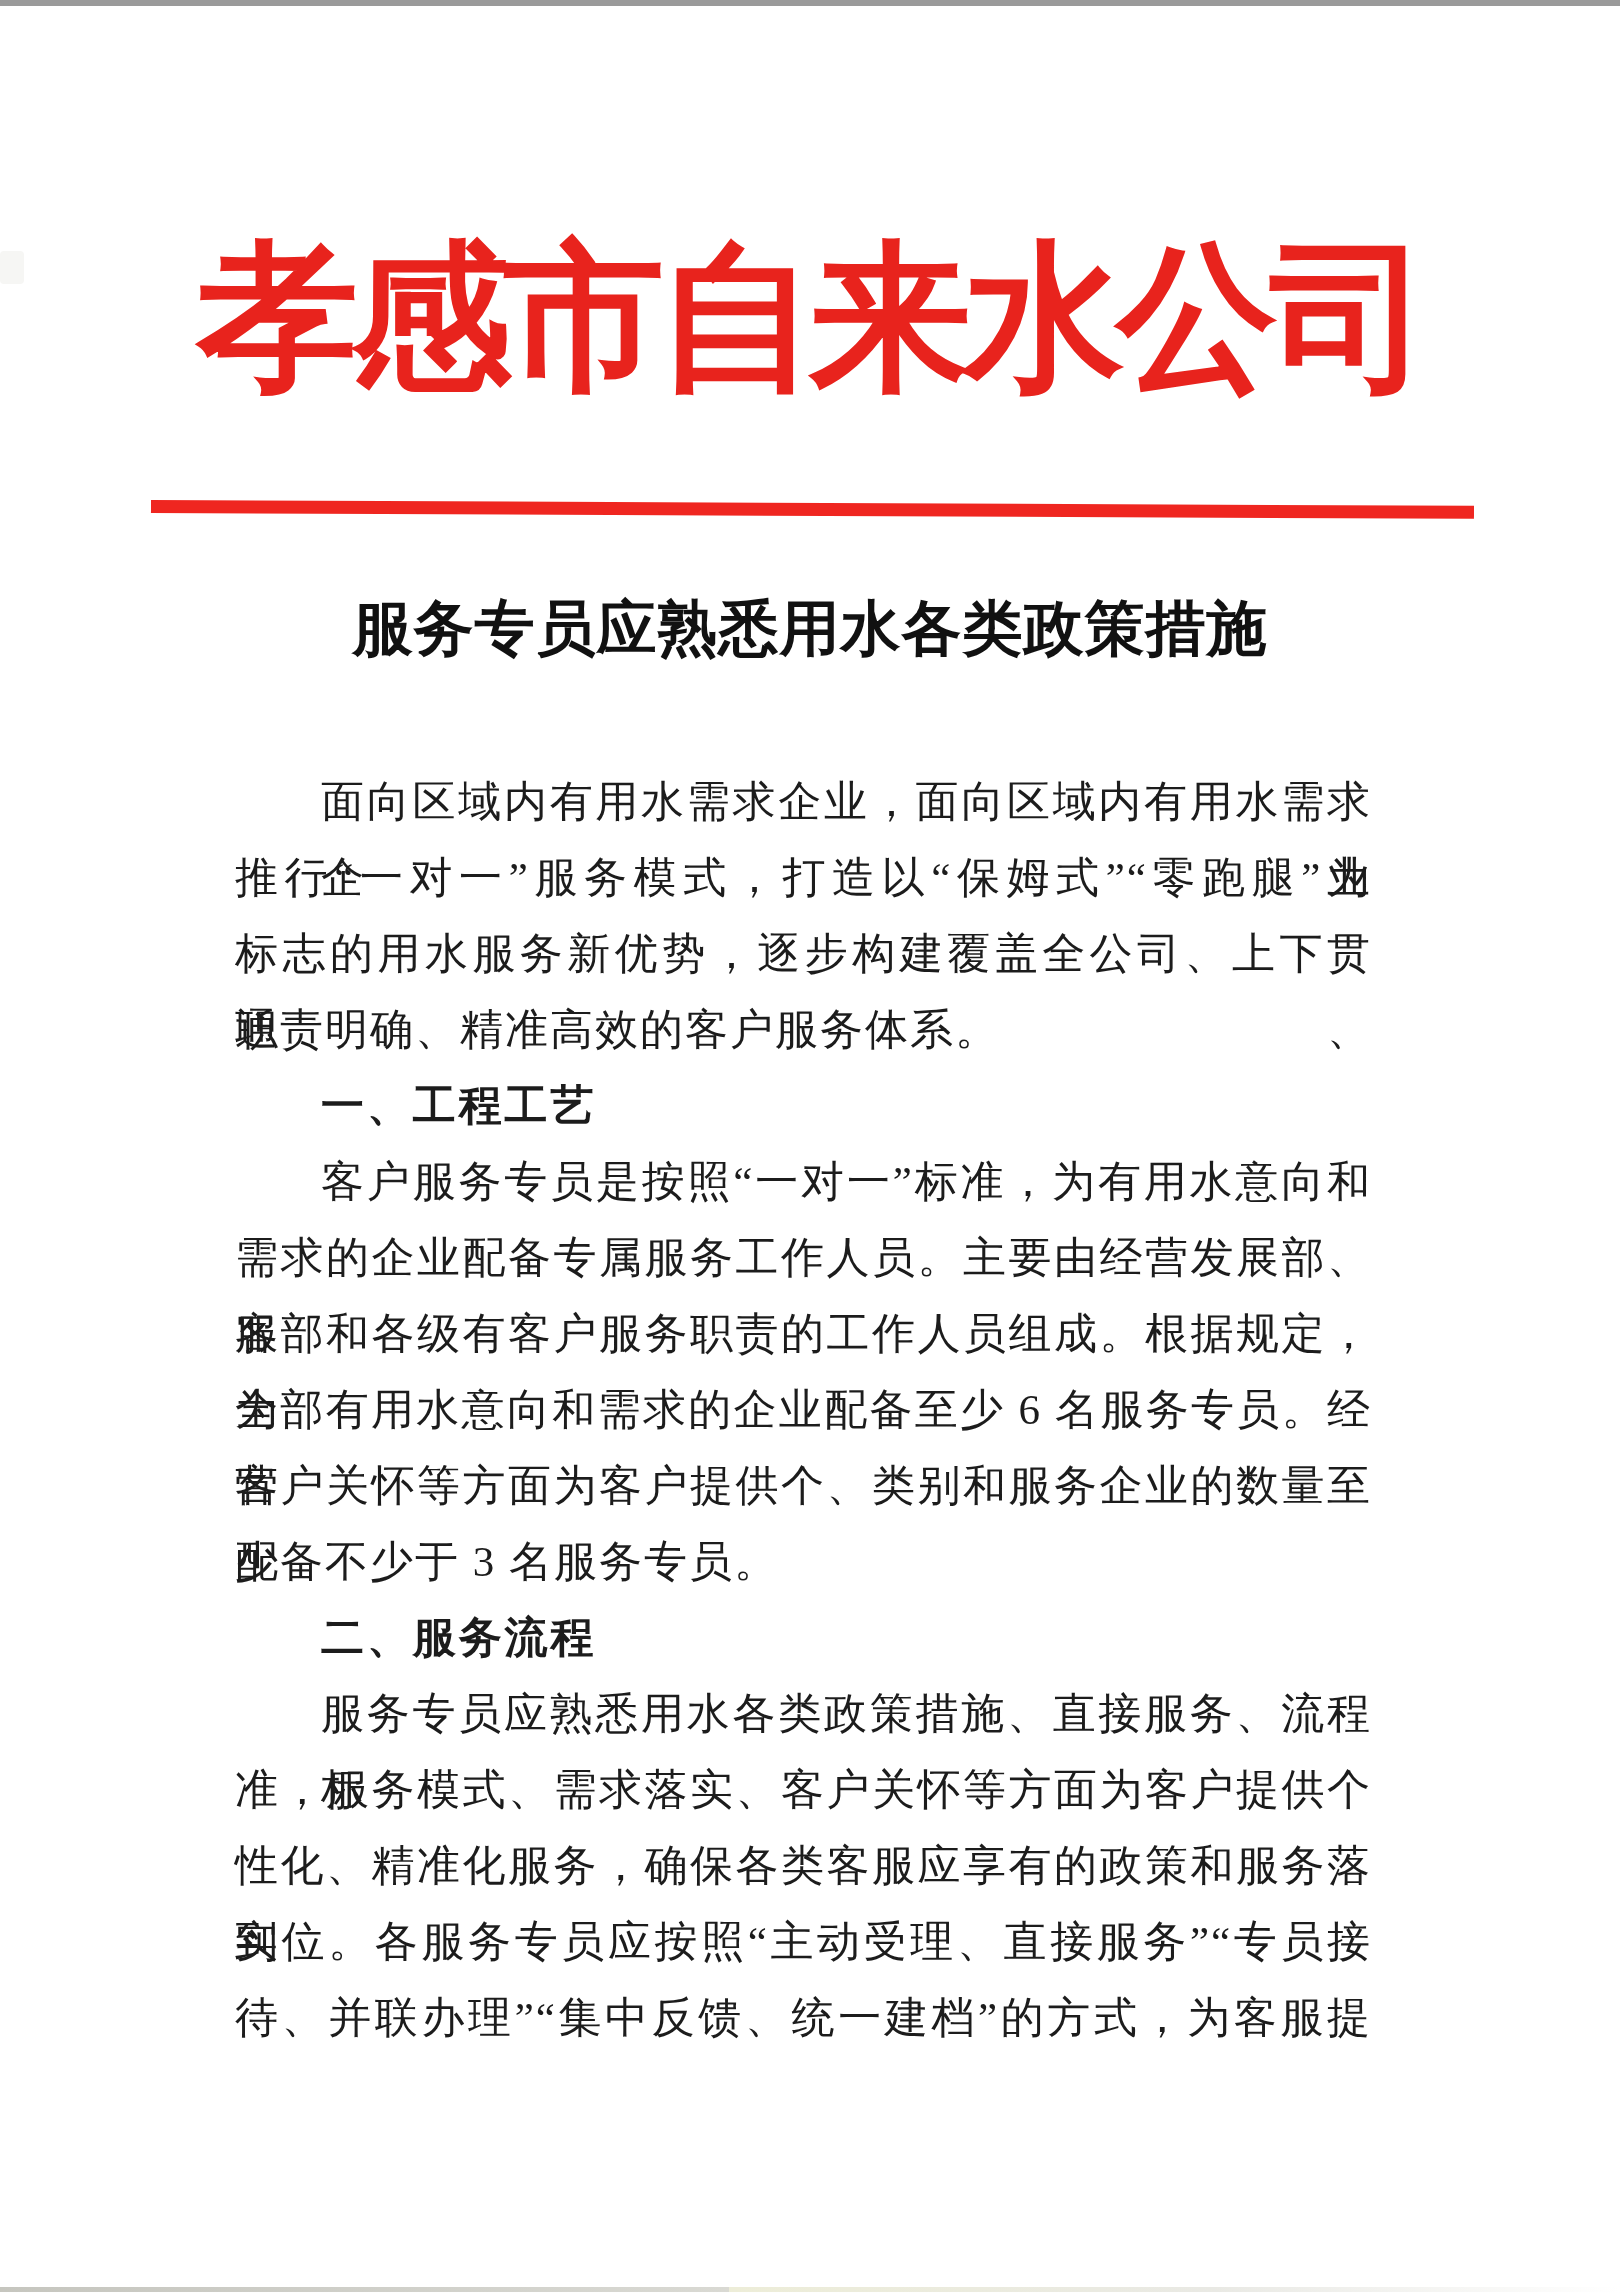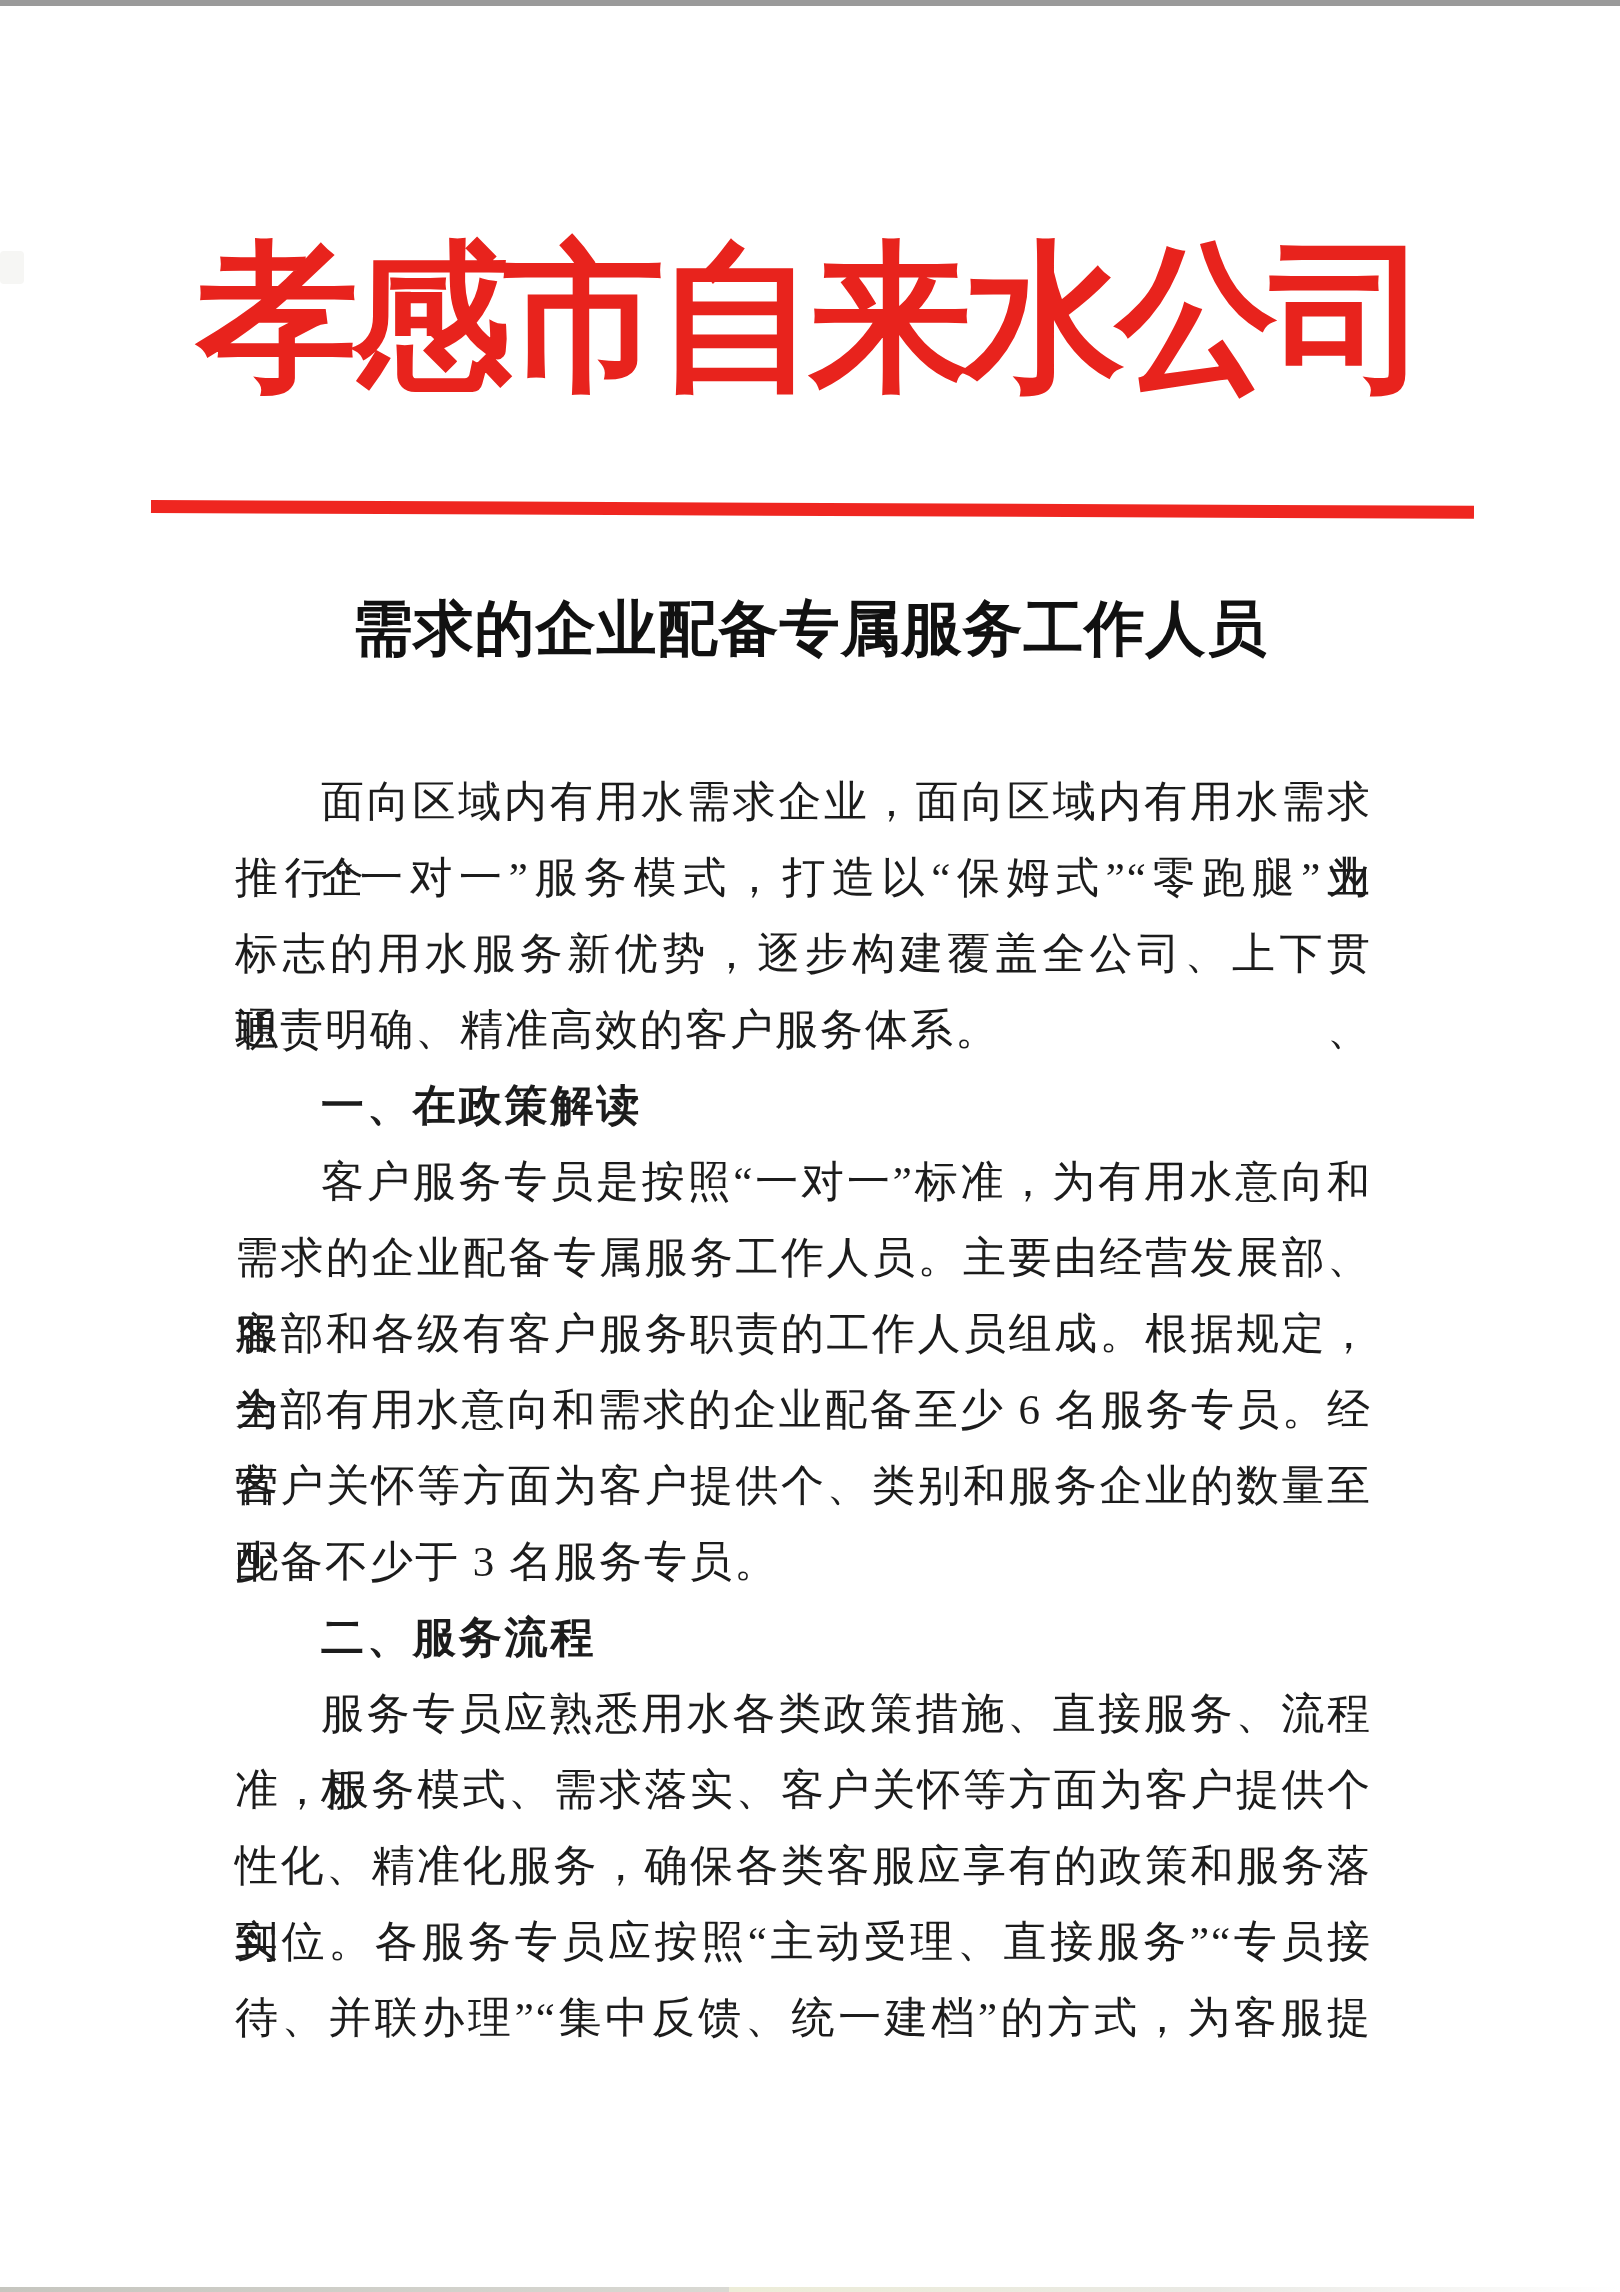--- a/index.html
+++ b/index.html
@@ -90,28 +90,28 @@
 </style>
 </head>
 <body>
 
 <div class="page">
 
   <div class="letterhead">孝感市自来水公司</div>
 
   <div class="red-rule"></div>
 
-  <h1 class="doc-title">需求的企业配备专属服务工作人员</h1>
+  <h1 class="doc-title">服务专员应熟悉用水各类政策措施</h1>
 
   <div class="body-block">
     <div class="line full indent">面向区域内有用水需求企业，面向区域内有用水需求企业</div>
     <div class="line full">推行“一对一”服务模式，打造以“保姆式”“零跑腿”为</div>
     <div class="line full">标志的用水服务新优势，逐步构建覆盖全公司、上下贯通、</div>
     <div class="line">职责明确、精准高效的客户服务体系。</div>
-    <div class="line heading indent">一、在政策解读</div>
+    <div class="line heading indent">一、工程工艺</div>
     <div class="line full indent">客户服务专员是按照“一对一”标准，为有用水意向和</div>
     <div class="line full">需求的企业配备专属服务工作人员。主要由经营发展部、客</div>
     <div class="line full">服部和各级有客户服务职责的工作人员组成。根据规定，为</div>
     <div class="line full">全部有用水意向和需求的企业配备至少 6 名服务专员。经营</div>
     <div class="line full">客户关怀等方面为客户提供个、类别和服务企业的数量至少</div>
     <div class="line">配备不少于 3 名服务专员。</div>
     <div class="line heading indent">二、服务流程</div>
     <div class="line full indent">服务专员应熟悉用水各类政策措施、直接服务、流程标</div>
     <div class="line full">准，服务模式、需求落实、客户关怀等方面为客户提供个</div>
     <div class="line full">性化、精准化服务，确保各类客服应享有的政策和服务落实</div>

